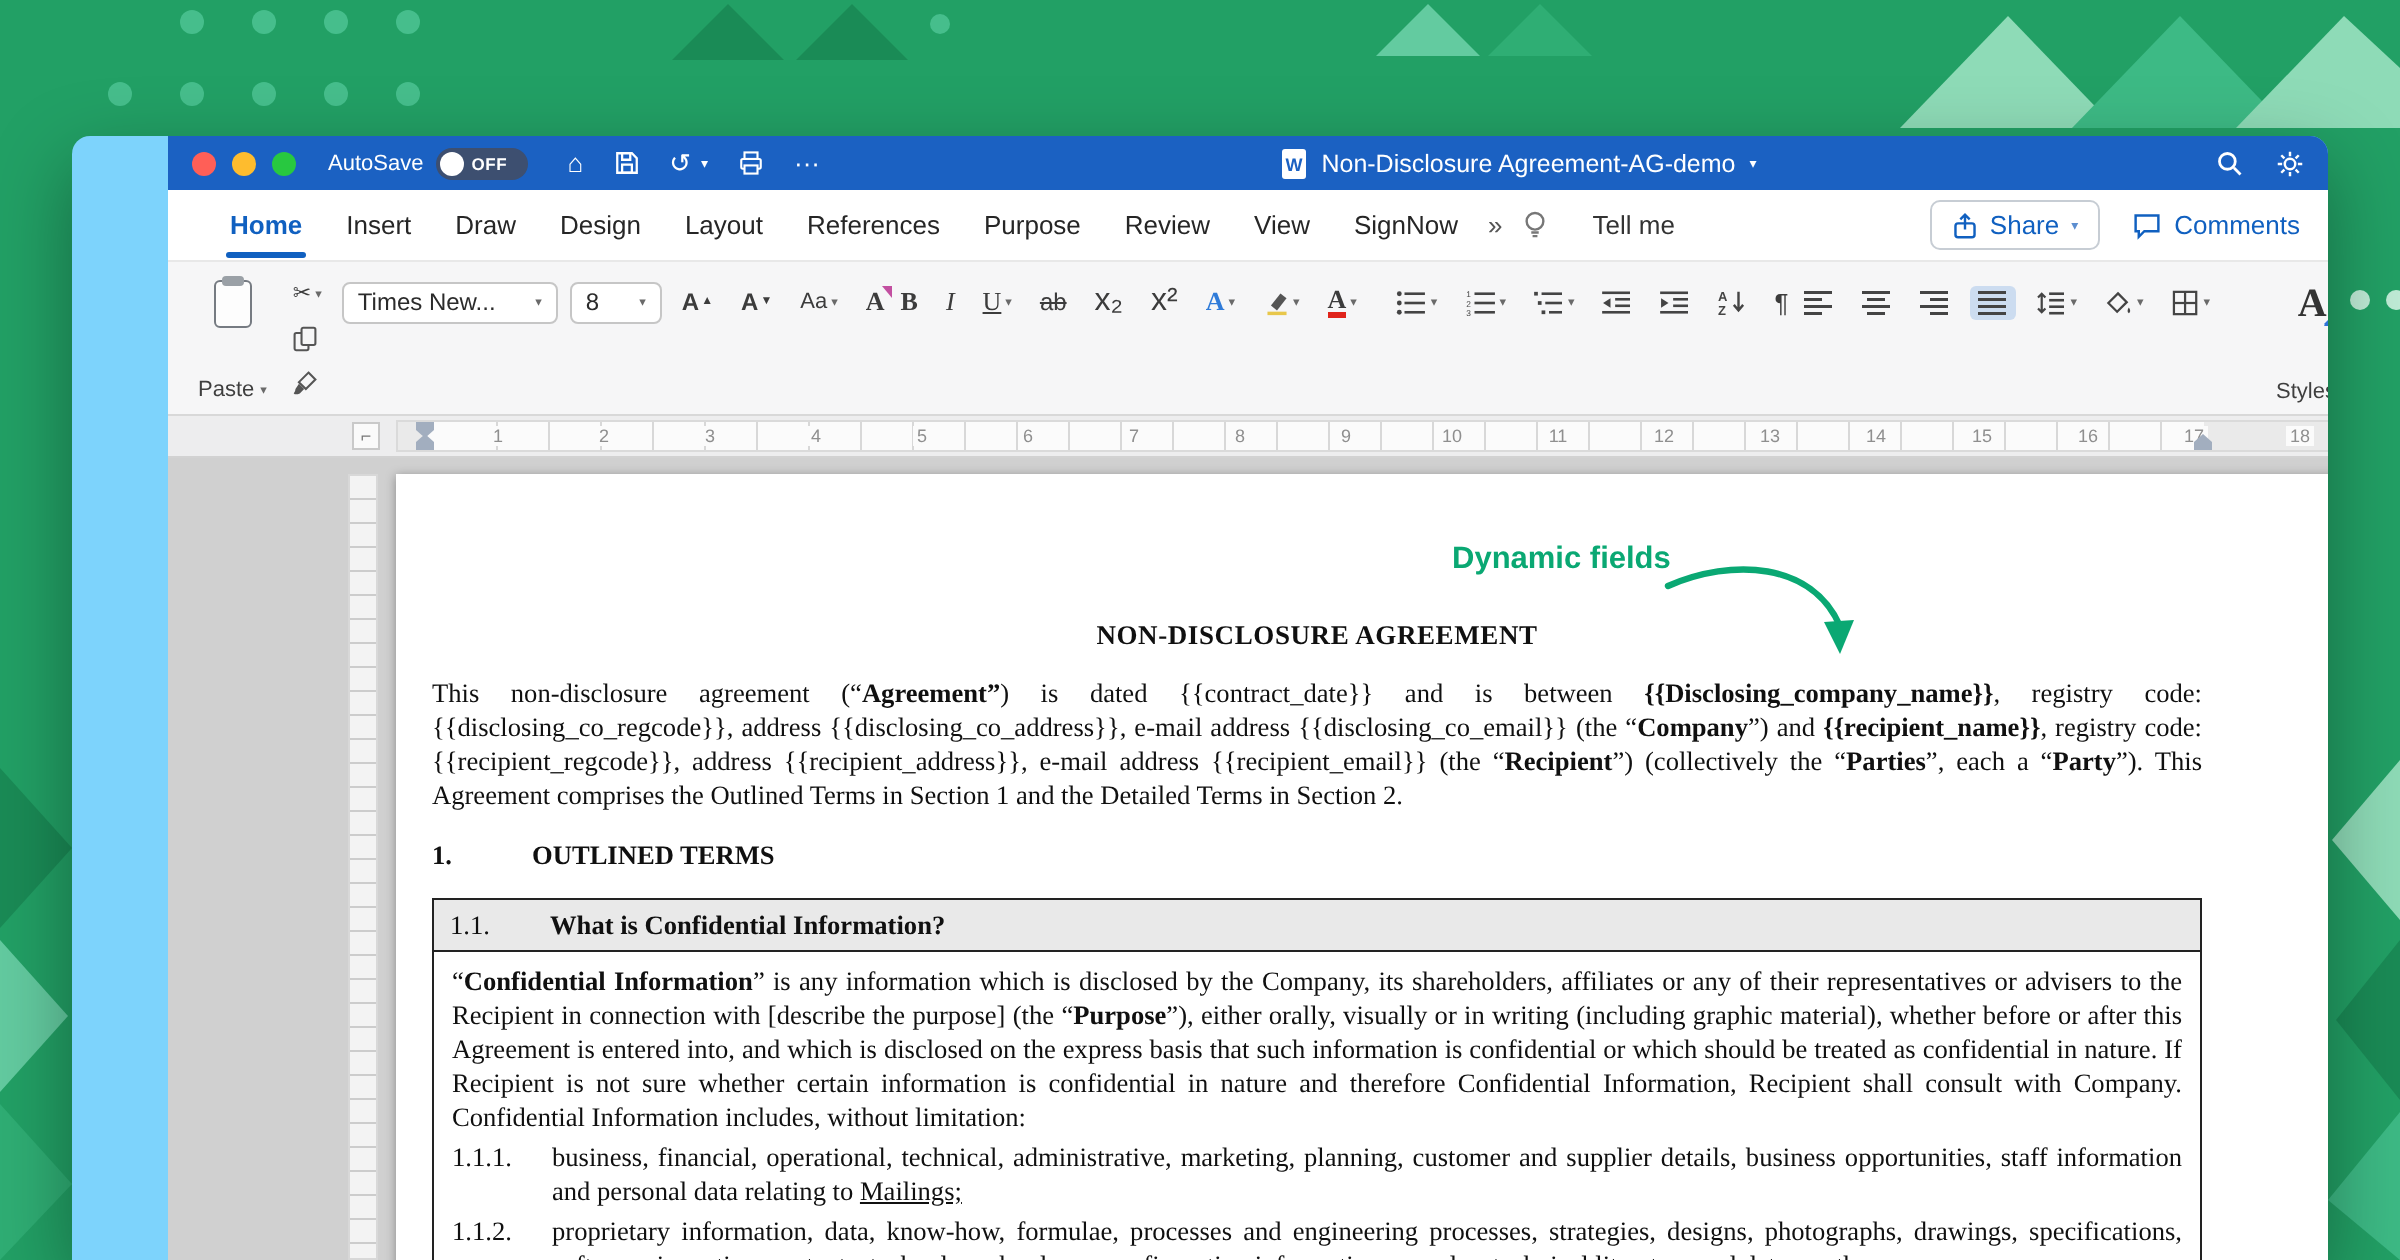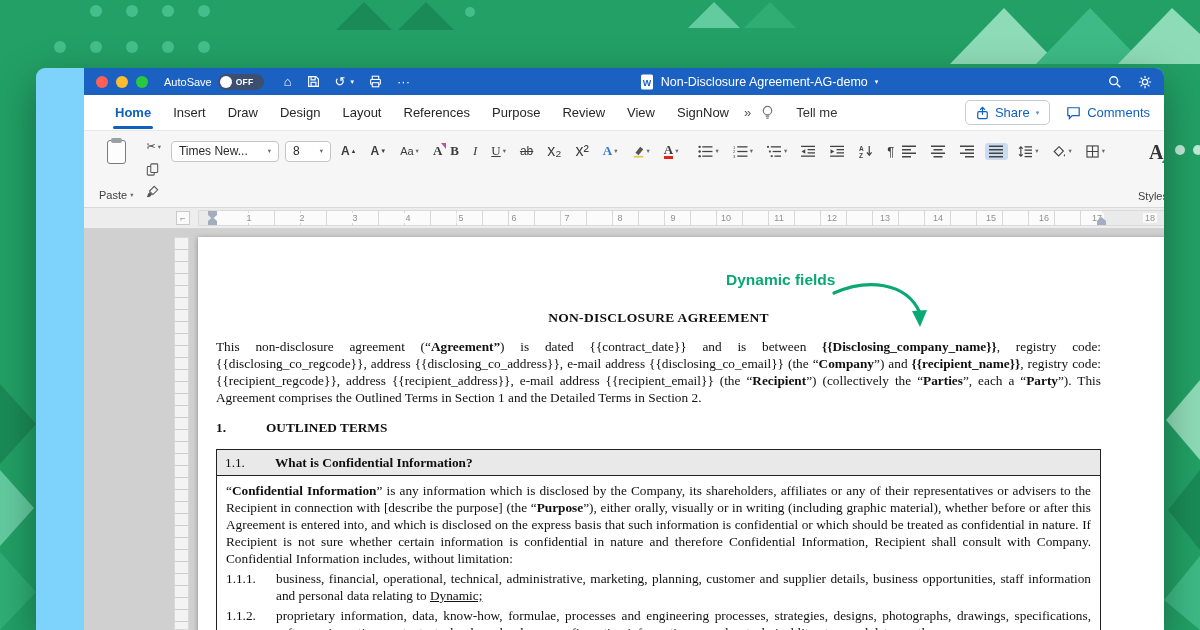--- a/index.html
+++ b/index.html
@@ -610,21 +610,21 @@
         <div class="clause-table">
           <div class="clause-header">
             <span class="num">1.1.</span>
             <span class="ttl">What is Confidential Information?</span>
           </div>
           <div class="clause-body">
             <p class="para"><span>“</span><span class="seg-b">Confidential Information</span><span>” is any information which is disclosed by the Company, its shareholders, affiliates or any of their representatives or advisers to the Recipient in connection with [describe the purpose] (the “</span><span class="seg-b">Purpose</span><span>”), either orally, visually or in writing (including graphic material), whether before or after this Agreement is entered into, and which is disclosed on the express basis that such information is confidential or which should be treated as confidential in nature. If Recipient is not sure whether certain information is confidential in nature and therefore Confidential Information, Recipient shall consult with Company. Confidential Information includes, without limitation:</span></p>
 
             <div class="clause-item">
               <span class="num">1.1.1.</span>
-              <span class="txt"><span>business, financial, operational, technical, administrative, marketing, planning, customer and supplier details, business opportunities, staff information and personal data relating to </span><span class="seg-u">Dynamic;</span></span>
+              <span class="txt"><span>business, financial, operational, technical, administrative, marketing, planning, customer and supplier details, business opportunities, staff information and personal data relating to </span><span class="seg-u">Mailings;</span></span>
             </div>
             <div class="clause-item">
               <span class="num">1.1.2.</span>
               <span class="txt"><span>proprietary information, data, know-how, formulae, processes and engineering processes, strategies, designs, photographs, drawings, specifications, software, inventions, patents, technology, hardware configuration information, samples, technical literature and data or other</span></span>
             </div>
           </div>
         </div>
       </div>
 
     </div>

